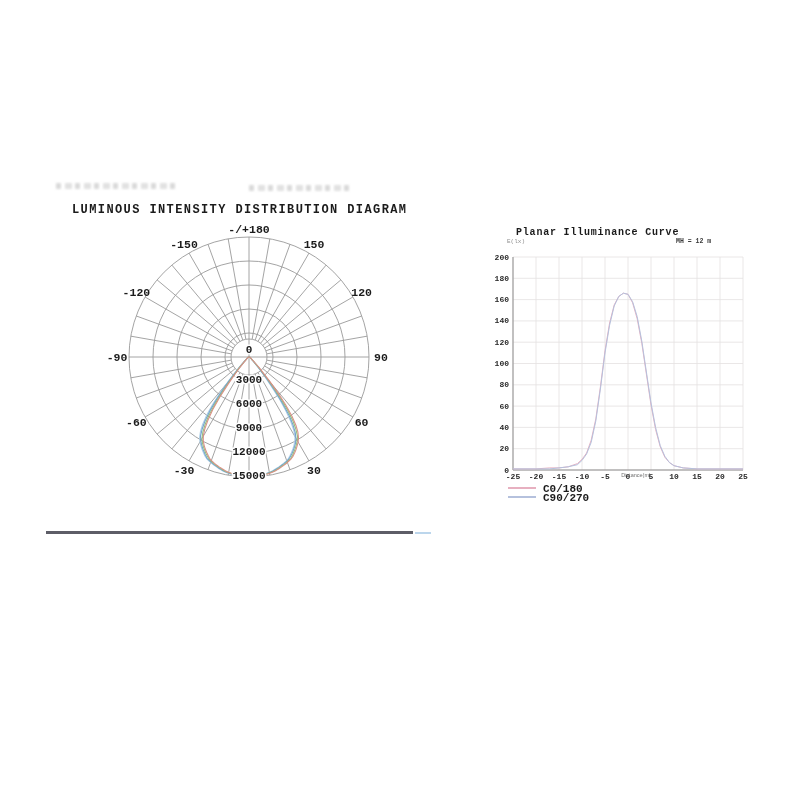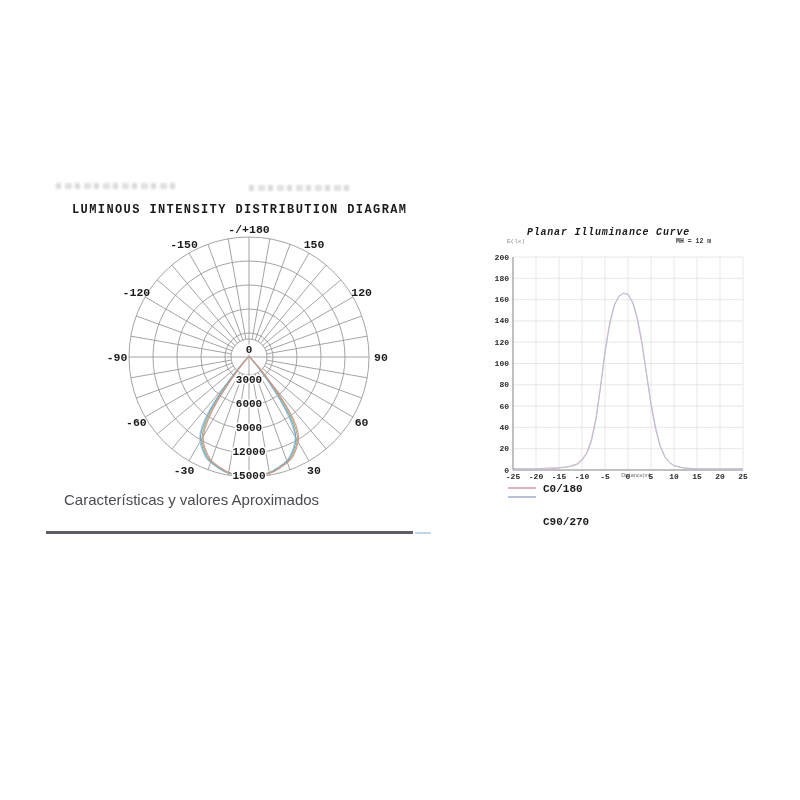--- a/index.html
+++ b/index.html
@@ -1,21 +1,21 @@
 <!DOCTYPE html>
 <html><head>
 <meta charset="utf-8">
 <style>
   html,body{margin:0;padding:0;background:#fff;}
   #canvas{position:relative;width:796px;height:800px;background:#ffffff;overflow:hidden;
           font-family:"Liberation Sans",sans-serif;margin-left:16px;}
   .abs{position:absolute;}
   .monoB{font-family:"Liberation Mono","DejaVu Sans Mono",monospace;font-weight:bold;color:#1b1b1b;}
   #polar-title{left:56px;top:203px;font-size:12px;letter-spacing:1.4px;white-space:nowrap;}
-  #planar-title{left:500px;top:227px;width:185px;text-align:center;font-size:10px;letter-spacing:0.8px;white-space:nowrap;font-style:italic;}
+  #planar-title{left:500px;top:227px;width:185px;font-size:10px;letter-spacing:0.8px;white-space:nowrap;}
   #planar-y-unit{left:491px;top:238px;font-size:6px;color:#8f8f8f;font-family:"Liberation Mono",monospace;}
   #planar-mh{left:660px;top:238px;font-size:6.5px;color:#3a3a3a;}
   #planar-x-label{left:592px;top:472px;width:56px;text-align:center;font-size:5.5px;color:#6f6f6f;}
   .legend-swatch{position:absolute;width:28px;height:2px;}
   .legend-label{position:absolute;font-size:11px;}
   #footer-line1{left:48px;top:491px;font-size:15px;color:#4b4b53;}
   #footer-line2{left:43px;top:513px;font-size:15px;color:#4b4b53;}
   #footer-divider{left:30px;top:531px;width:367px;height:2.5px;background:#5d5d67;}
   #footer-divider-tip{left:399px;top:532px;width:16px;height:2px;background:#bcd6ec;}
   .smudge{height:6px;opacity:.5;filter:blur(1.1px);
@@ -167,19 +167,18 @@
         <text x="704" y="479" text-anchor="middle">20</text>
         <text x="727" y="479" text-anchor="middle">25</text>
       </g>
     </svg>
 
   <div class="abs" id="planar-x-label">Distance(m)</div>
 
   <div class="abs legend-swatch" style="left:492px;top:487px;background:#e7b0c0"></div>
   <div class="abs legend-label monoB" style="left:527px;top:483px">C0/180</div>
   <div class="abs legend-swatch" style="left:492px;top:496px;background:#b5c1dd"></div>
-  <div class="abs legend-label monoB" style="left:527px;top:516px">C90/270</div>
+  <div class="abs legend-label monoB" style="left:527px;top:492px">C90/270</div>
 
-  <div class="abs" id="footer-line1">Características y valores Aproximados</div>
   <div class="abs" id="footer-divider"></div>
   <div class="abs" id="footer-divider-tip"></div>
 
 </div>
 
 </body></html>

